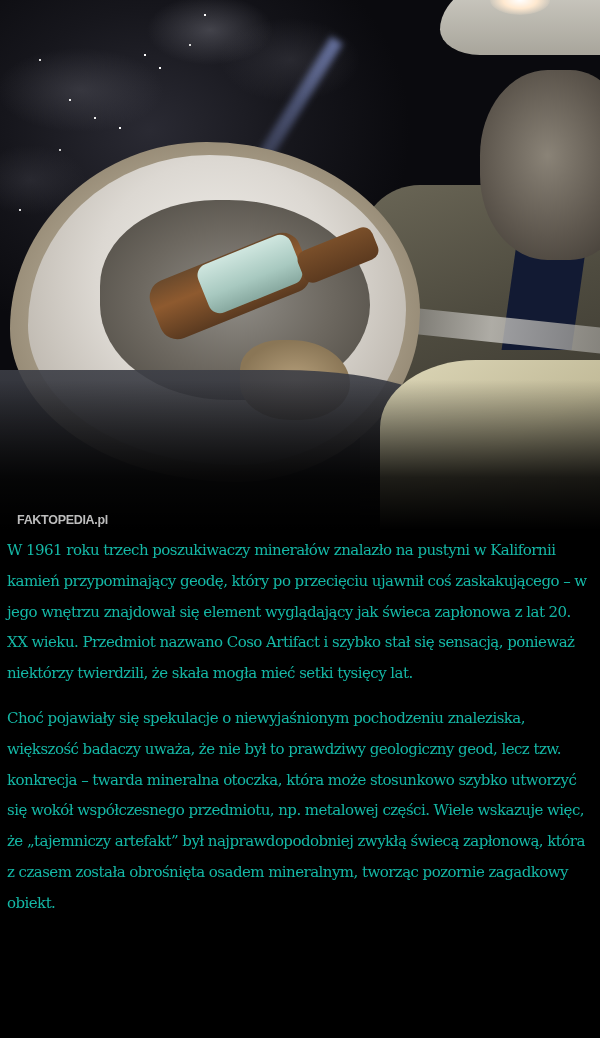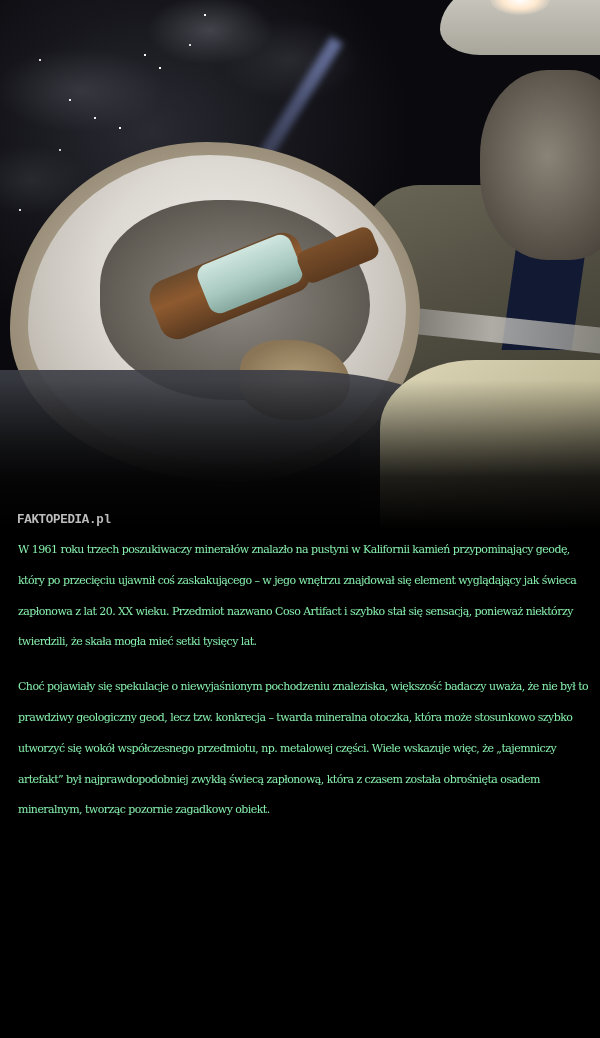--- a/index.html
+++ b/index.html
@@ -110,27 +110,27 @@
       background: linear-gradient(150deg, #ddd7b8 0%, #c2bb99 50%, #8d8770 100%);
       border-radius: 40% 0 0 0;
     }
     .photo-fade {
       position: absolute; left: 0; top: 380px; width: 600px; height: 150px;
       background: linear-gradient(to bottom, rgba(0,0,0,0) 0%, rgba(0,0,0,0.85) 65%, #000 100%);
     }
 
     .watermark {
       position: absolute; left: 17px; top: 513px;
-      font-family: Liberation Mono, monospace; font-weight: bold;
+      font-family: Liberation Sans, sans-serif; font-weight: bold;
       font-size: 12.5px; color: #bdbdbd; letter-spacing: -0.3px;
     }
     .article {
-      position: absolute; left: 18px; top: 535px; width: 580px;
-      color: #86efac; font-family: "DejaVu Serif", serif;
-      font-size: 11px; line-height: 30.8px; letter-spacing: -0.55px;
+      position: absolute; left: 7px; top: 535px; width: 580px;
+      color: #14b8a6; font-family: "DejaVu Serif", serif;
+      font-size: 15px; line-height: 30.8px; letter-spacing: -0.55px;
     }
     .article p { margin: 0; }
     .article p + p { margin-top: 14px; }
   </style>
 </head>
 <body>
 
 <div class="photo">
   <div class="cave-texture"></div>
   <div class="light-beam"></div>

